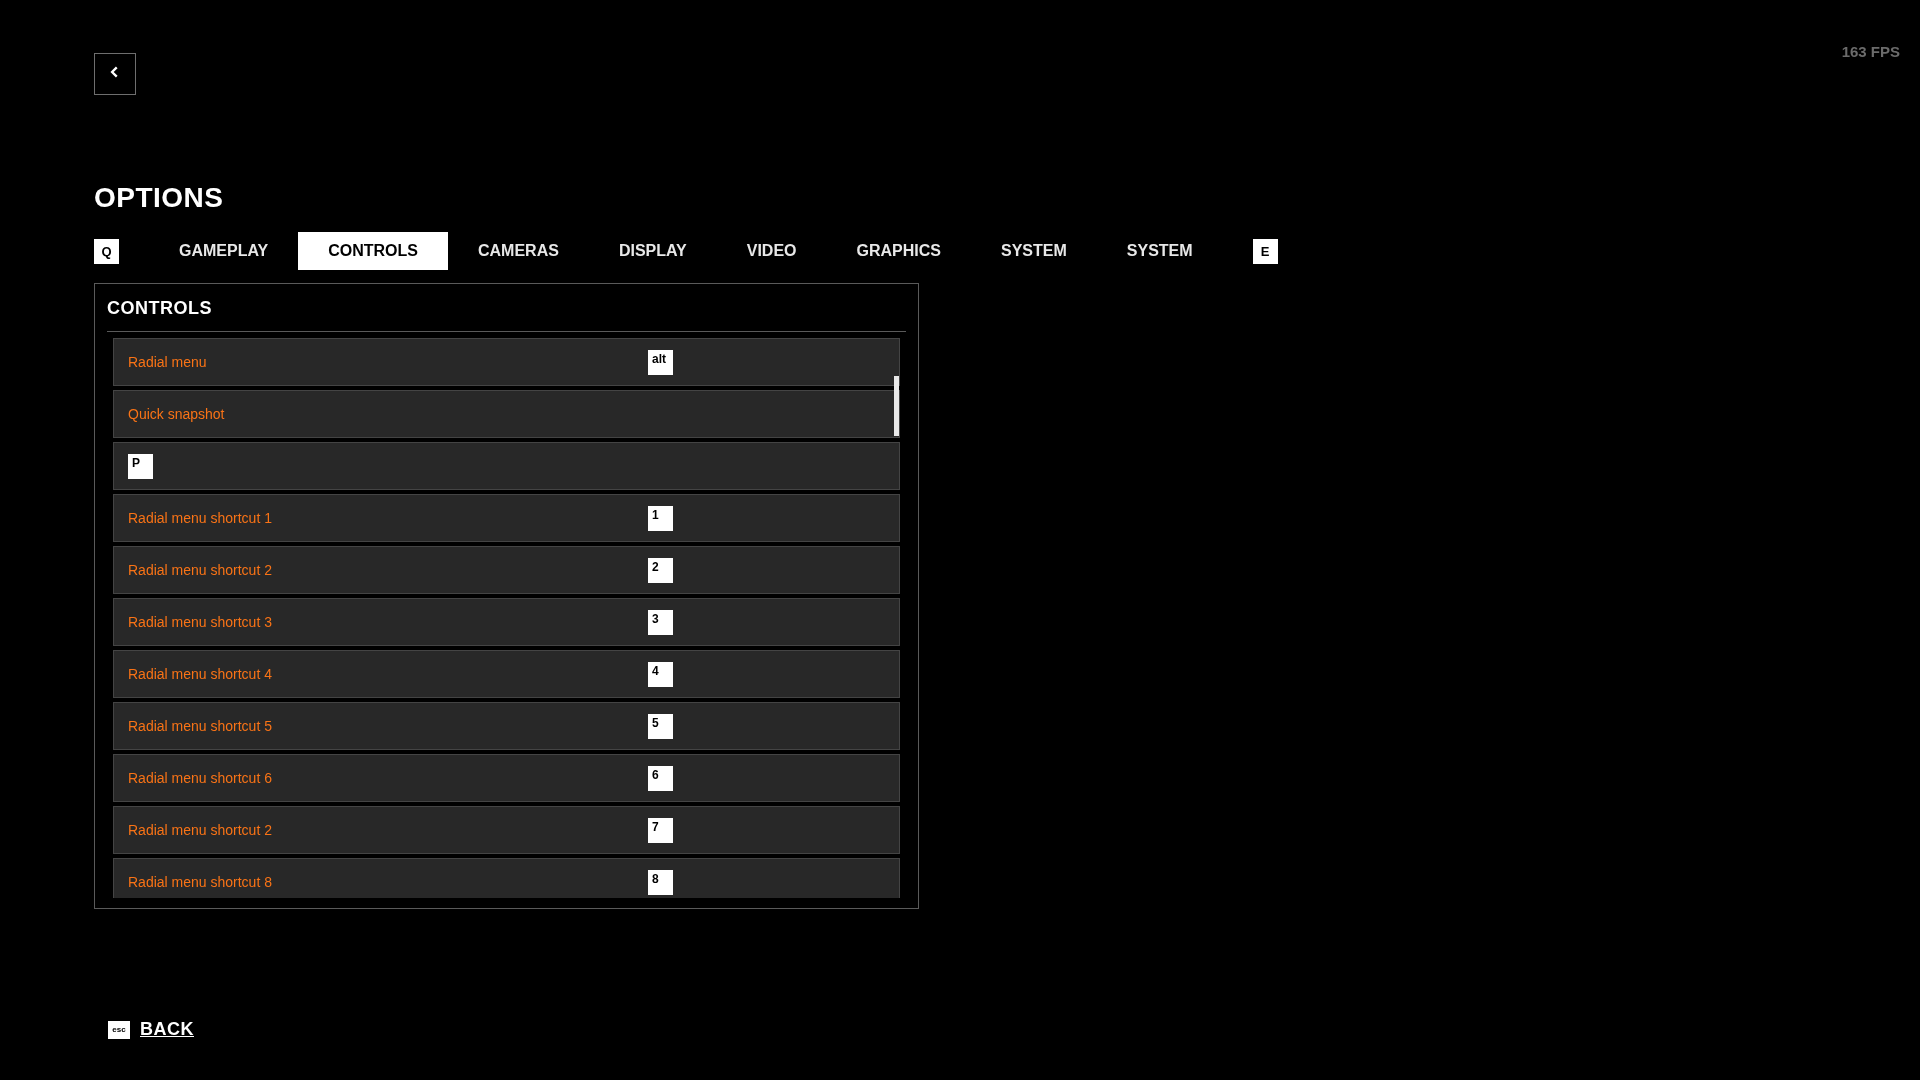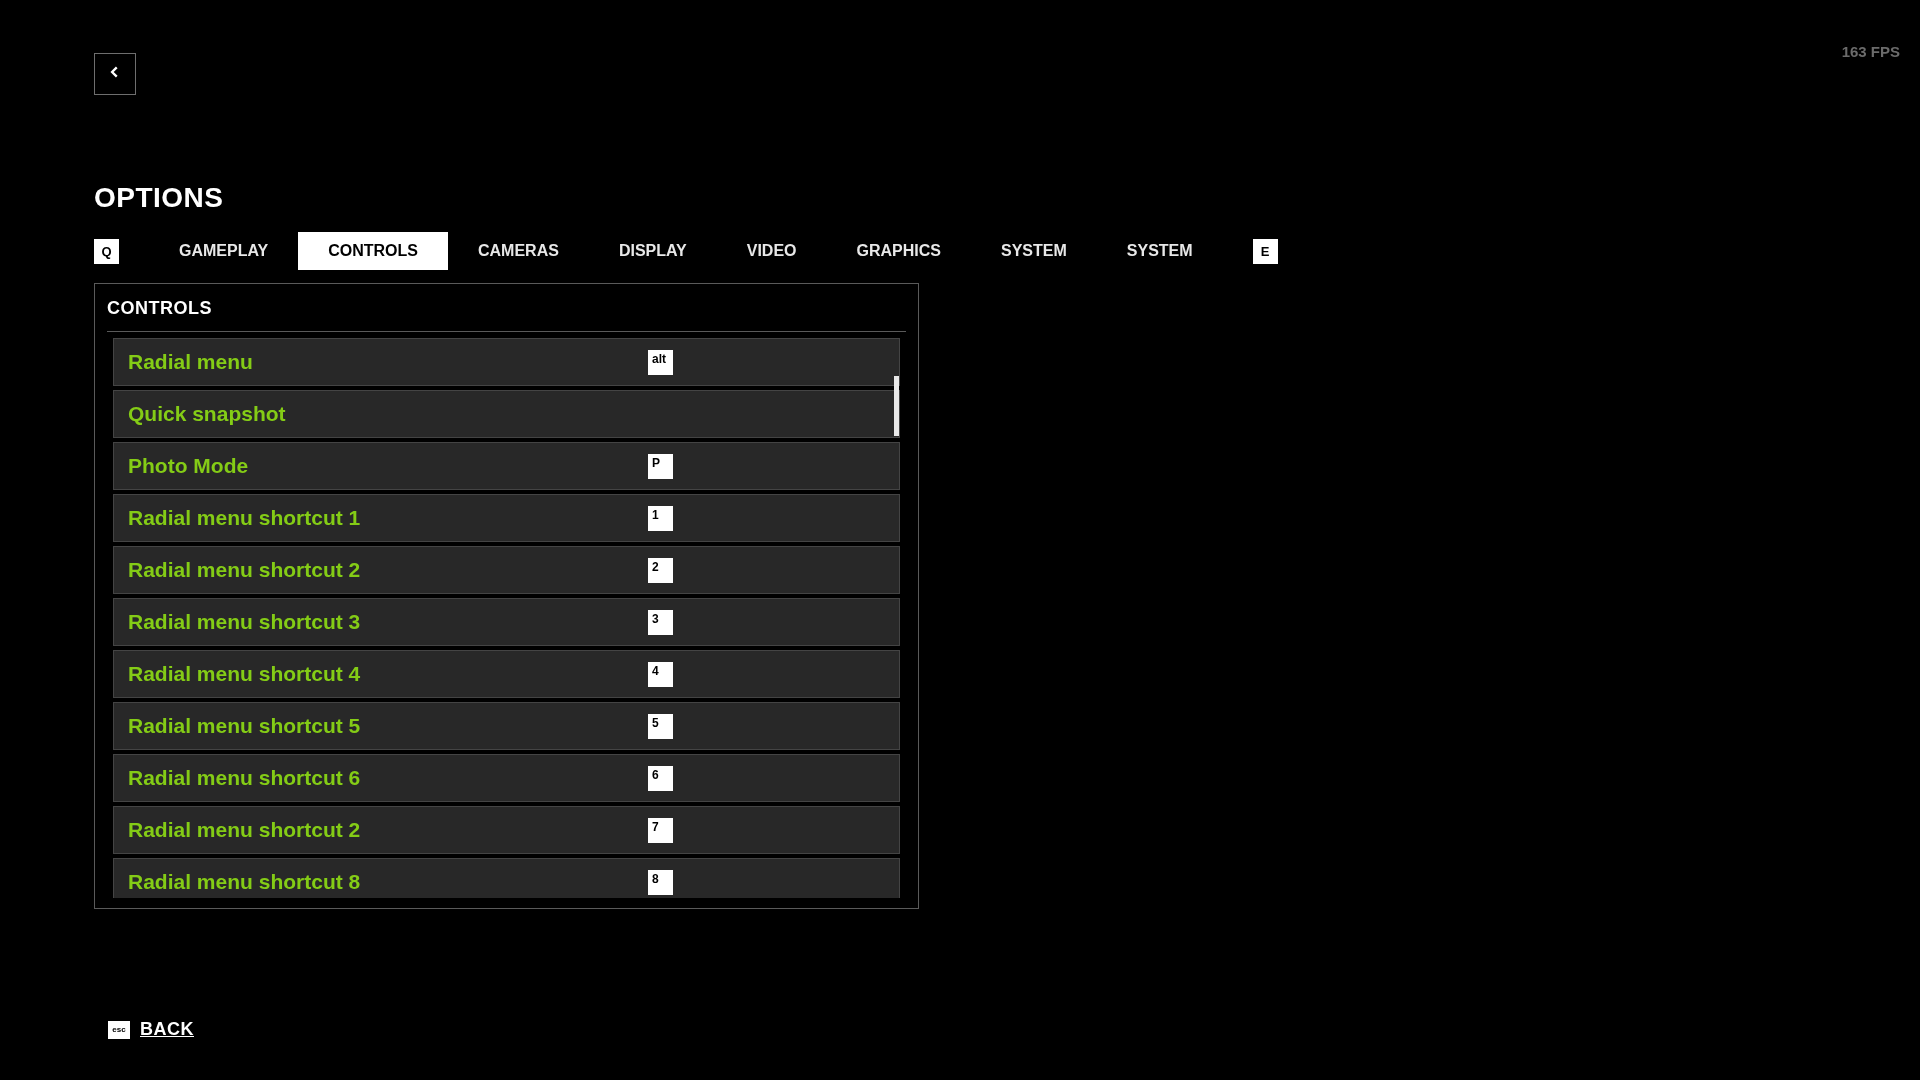--- a/index.html
+++ b/index.html
@@ -126,23 +126,23 @@
     background: #282828;
     border: 1px solid #444;
     box-sizing: border-box;
     display: flex;
     align-items: center;
     padding-left: 14px;
     cursor: pointer;
   }
   .row-label {
     flex: 0 0 520px;
-    font-size: 21px;
-    font-weight: 700;
-    color: #84cc16;
+    font-size: 14px;
+    font-weight: 400;
+    color: #f97316;
   }
   .row-key {
     min-width: 25px;
     height: 25px;
     background: #fff;
     color: #000;
     font-size: 12px;
     font-weight: 900;
     display: flex;
     align-items: flex-start;
@@ -231,21 +231,20 @@
 
       <div class="row">
         <span class="row-label">Radial menu</span>
         <span class="row-key">alt</span>
       </div>
       <div class="row">
         <span class="row-label">Quick snapshot</span>
 
       </div>
       <div class="row">
-        <span class="row-label">Photo Mode</span>
         <span class="row-key">P</span>
       </div>
       <div class="row">
         <span class="row-label">Radial menu shortcut 1</span>
         <span class="row-key">1</span>
       </div>
       <div class="row">
         <span class="row-label">Radial menu shortcut 2</span>
         <span class="row-key">2</span>
       </div>

